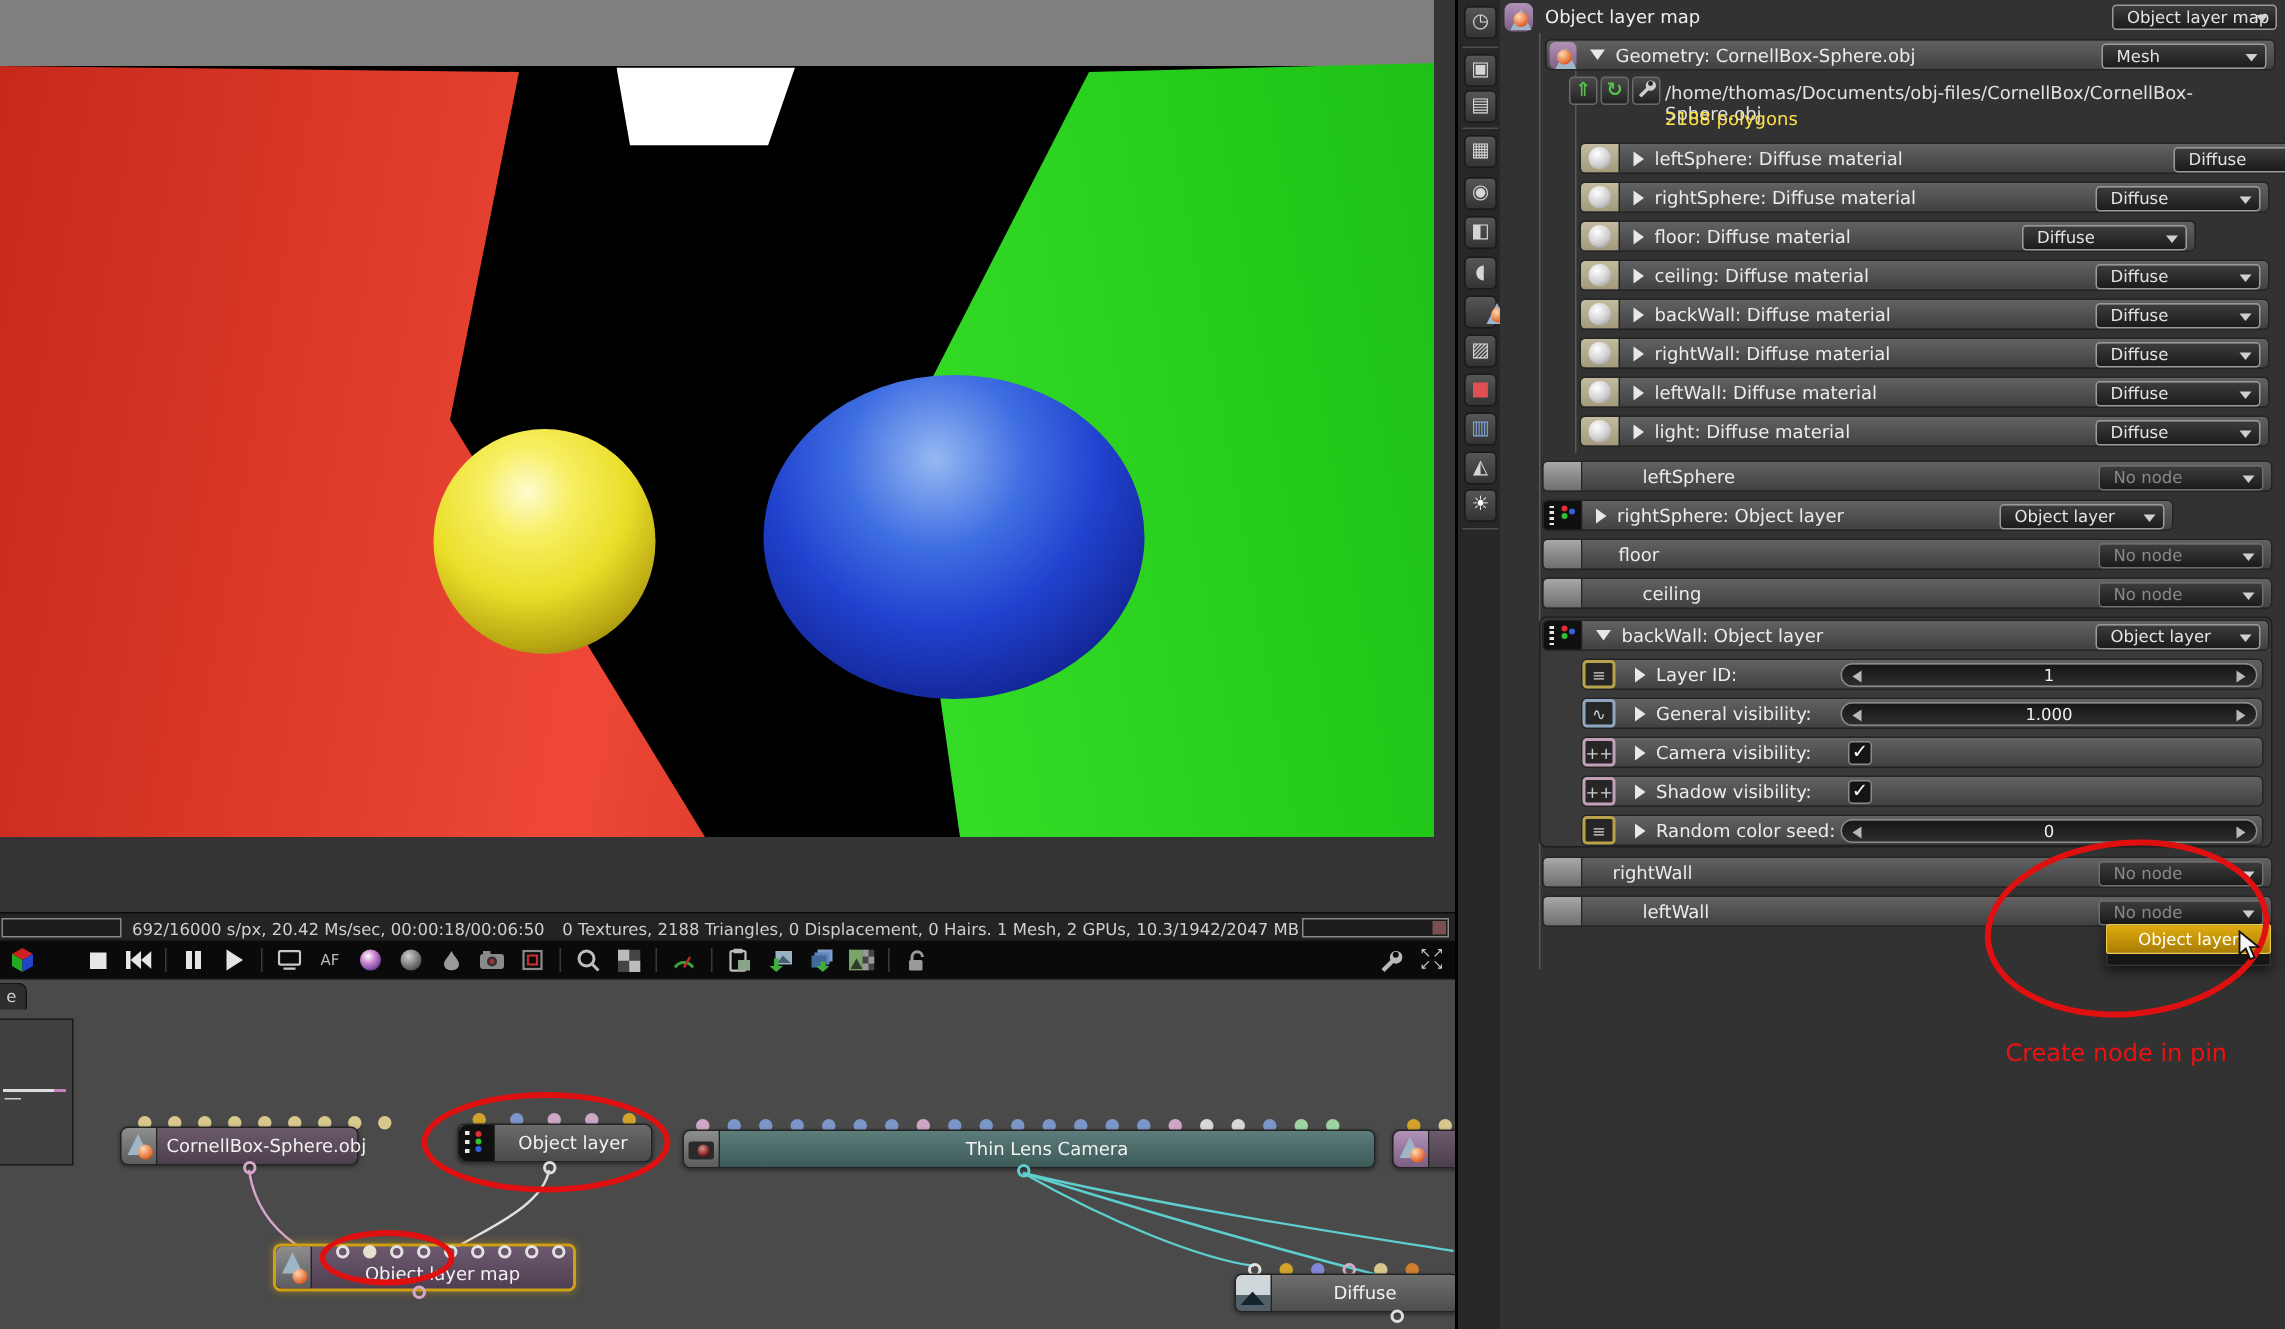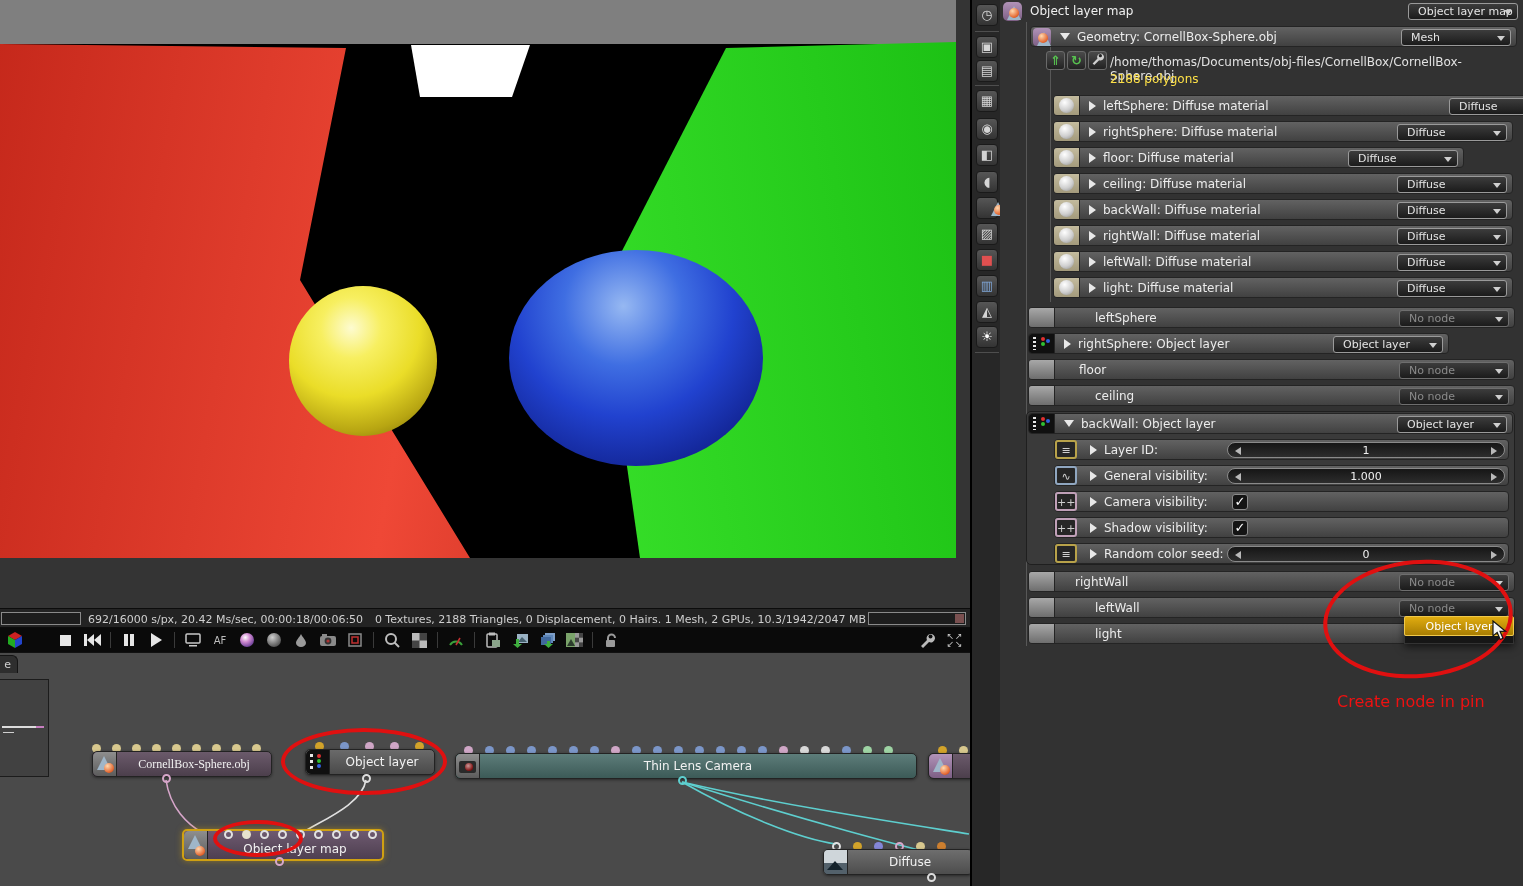--- a/index.html
+++ b/index.html
@@ -86,21 +86,21 @@
   .pins { position:absolute; display:flex; }
   .pin { width:9px; height:9px; border-radius:50%; flex:0 0 auto; }
   .pin-tan{background:#d8c88e} .pin-gold{background:#d2a32a} .pin-blue{background:#7b96c8}
   .pin-pink{background:#cfa6c6} .pin-green{background:#9ed4a4} .pin-grey{background:#d8d8d8}
   .pin-indigo{background:#8486d8} .pin-orange{background:#cd7f2f}
   .pin-hollow{background:transparent;border:2px solid #e2e2e2;width:9px;height:9px}
   .pin-hollowpink{background:transparent;border:2px solid #d8a8cc;width:9px;height:9px}
   .pin-solid{background:#e6e2ce}
   .bpin { position:absolute; width:9px; height:9px; border-radius:50%; border:2px solid #ddd; background:transparent; }
 
-  #node-mesh { left:92px; top:98px; width:180px; background:linear-gradient(#6b5a6b,#4c3f4c);font-family:Liberation Serif, serif; }
+  #node-mesh { left:80px; top:98px; width:159px; background:linear-gradient(#6b5a6b,#4c3f4c); }
   #node-objlayer { left:305px; top:96px; width:130px; background:linear-gradient(#6a6a6a,#4a4a4a); }
   #node-camera { left:455px; top:100px; width:462px; background:linear-gradient(#5d7d7a,#3c5a57); }
   #node-map { left:182px; top:176px; width:202px; height:32px; background:linear-gradient(#6e5a70,#4e3f50);
     border:2px solid #cfa012; box-shadow:0 0 6px rgba(207,160,18,.5); }
   #node-map .nlabel { padding-top:8px; }
   #node-diffuse { left:823px; top:196px; width:150px; background:linear-gradient(#6e6e6e,#4d4d4d); }
   #node-partial { left:928px; top:100px; width:60px; background:linear-gradient(#6b5a6b,#4c3f4c); }
 
   .redring { position:absolute; border:4px solid #e01010; border-radius:50%; background:transparent; }
 
@@ -610,24 +610,20 @@
   <div class="irow" style="left:28px;top:571px;width:487px">
     <span class="chip chip-empty"></span>
     <span style="margin-left:20px">rightWall</span>
     <span class="dd dd-dis"><span>No node</span><span class="ar"></span></span>
   </div>
   <div class="irow" style="left:28px;top:597px;width:487px">
     <span class="chip chip-empty"></span>
     <span style="margin-left:40px">leftWall</span>
     <span class="dd dd-dis"><span>No node</span><span class="ar"></span></span>
   </div>
-  <div class="irow" style="left:28px;top:623px;width:487px">
-    <span class="chip chip-empty"></span>
-    <span style="margin-left:40px">light</span>
-  </div>
 
   <div id="openmenu">
     <div class="mi-hot">Object layer</div>
     <div class="mi-next"></div>
   </div>
 </div>
 
 <div class="abs redring" id="big-ellipse"></div>
 <span class="abs" id="annot">Create node in pin</span>
 

